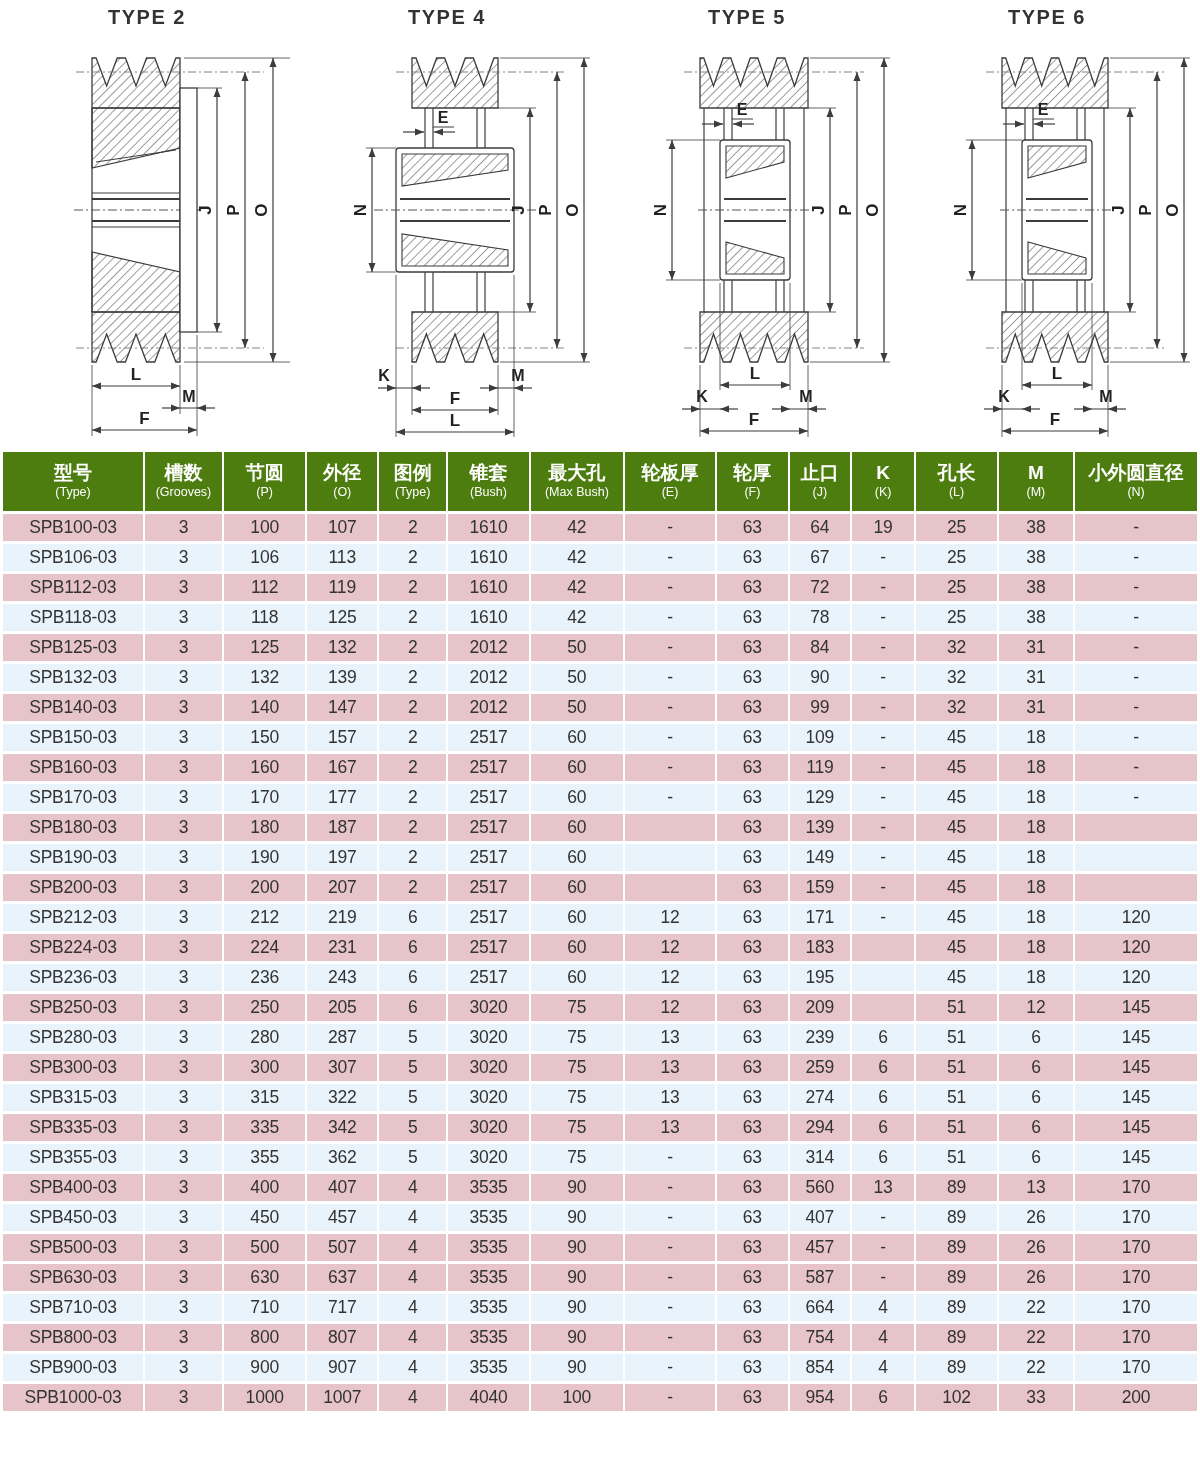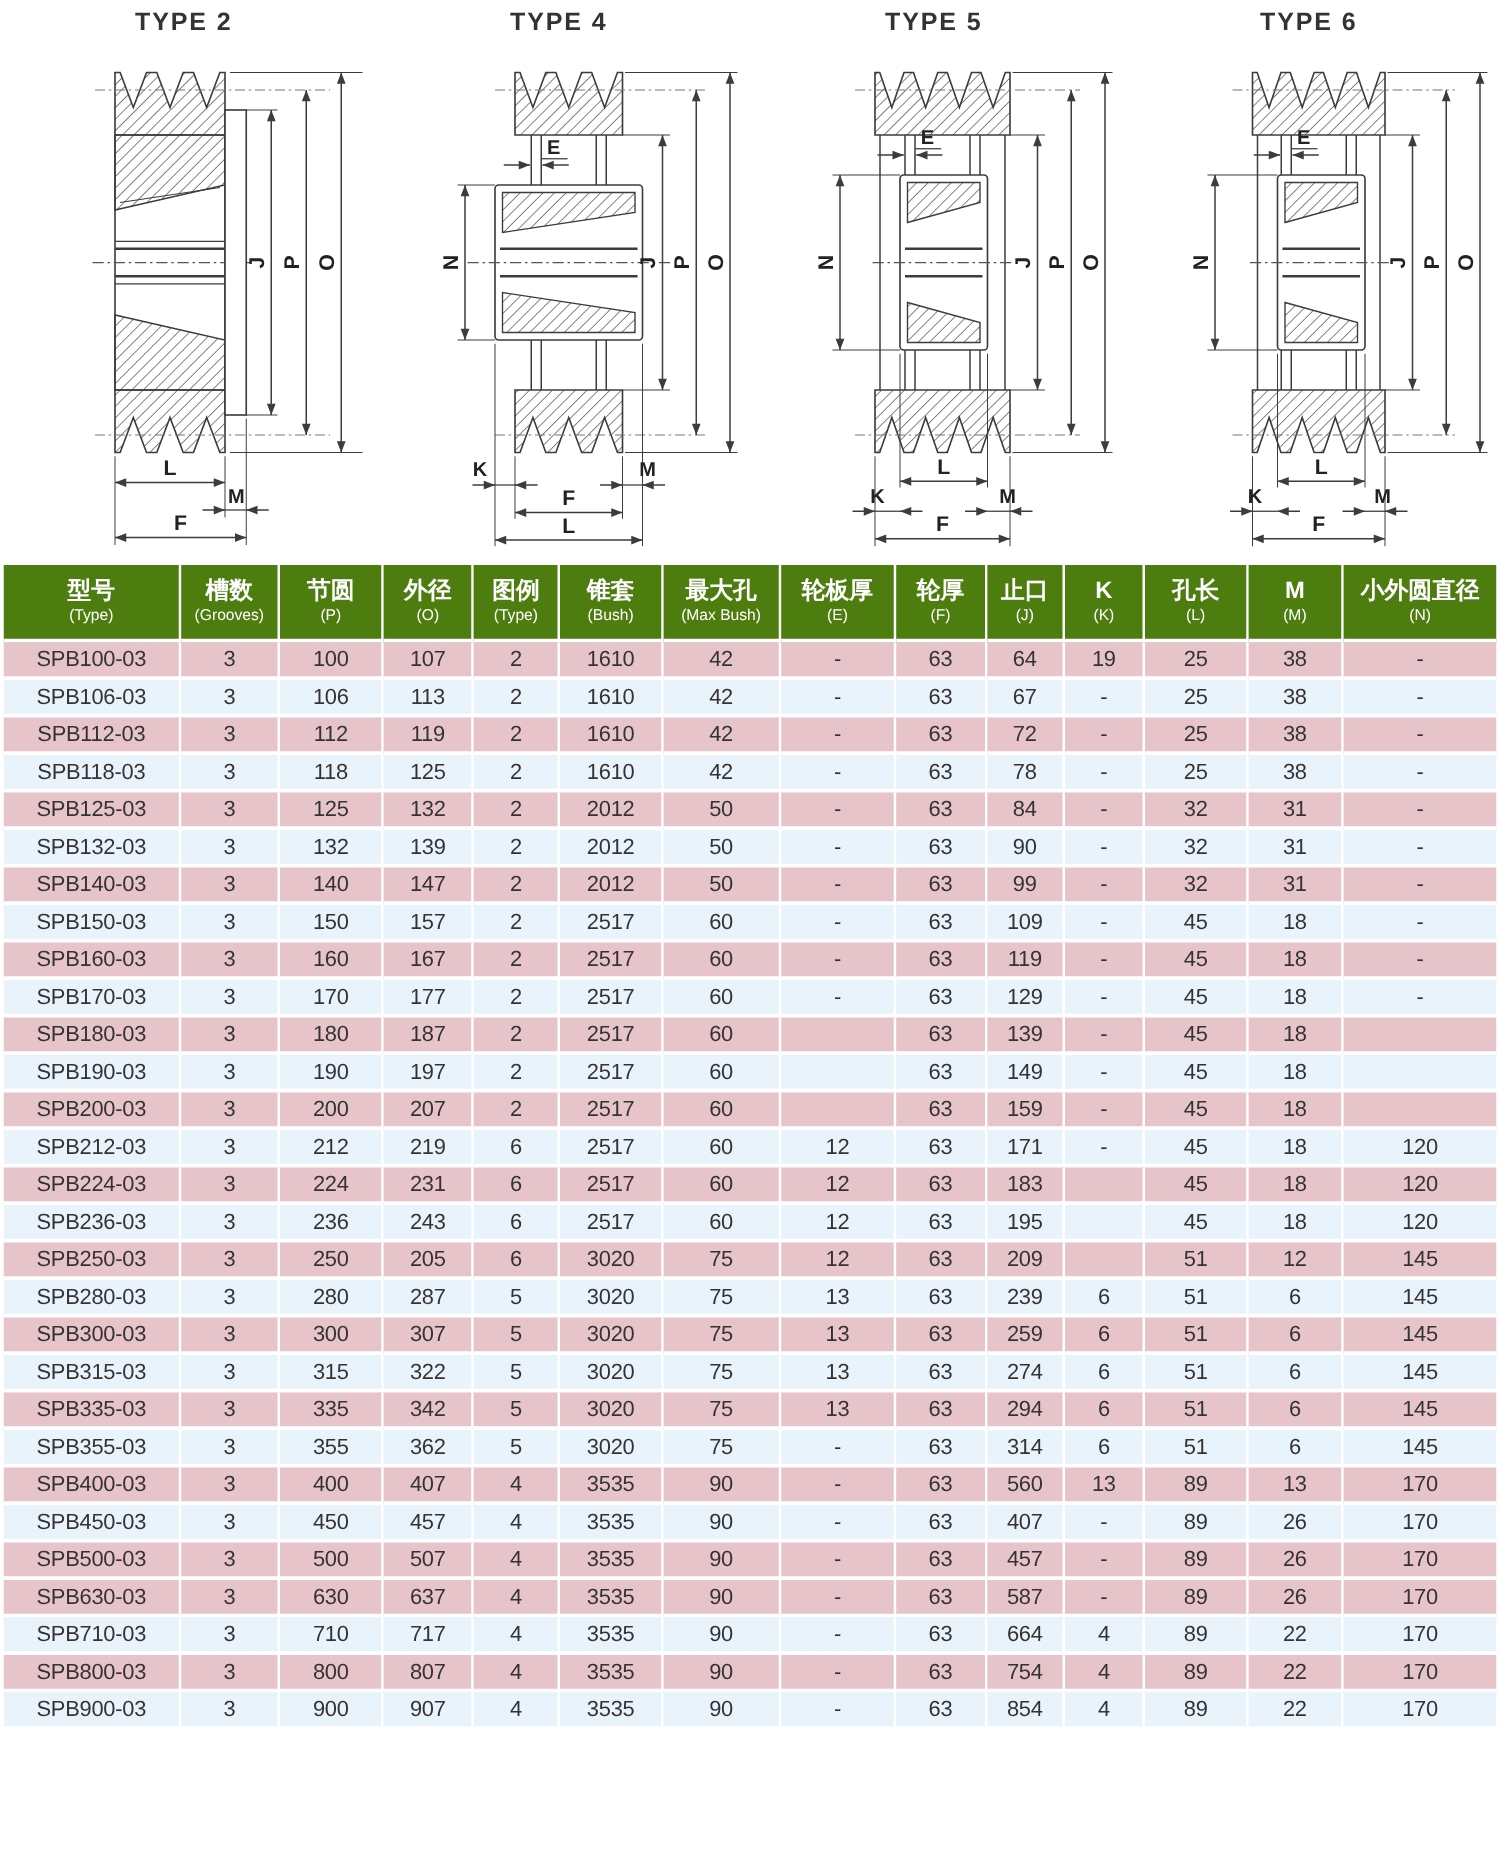--- a/index.html
+++ b/index.html
@@ -806,15 +806,31 @@
           <td>3535</td>
           <td>90</td>
           <td>-</td>
           <td>63</td>
           <td>854</td>
           <td>4</td>
           <td>89</td>
           <td>22</td>
           <td>170</td>
         </tr>
+        <tr class="pink">
+          <td>SPB1000-03</td>
+          <td>3</td>
+          <td>1000</td>
+          <td>1007</td>
+          <td>4</td>
+          <td>4040</td>
+          <td>100</td>
+          <td>-</td>
+          <td>63</td>
+          <td>954</td>
+          <td>6</td>
+          <td>102</td>
+          <td>33</td>
+          <td>200</td>
+        </tr>
       </tbody>
   </table>
 </div>
 
 </body></html>

